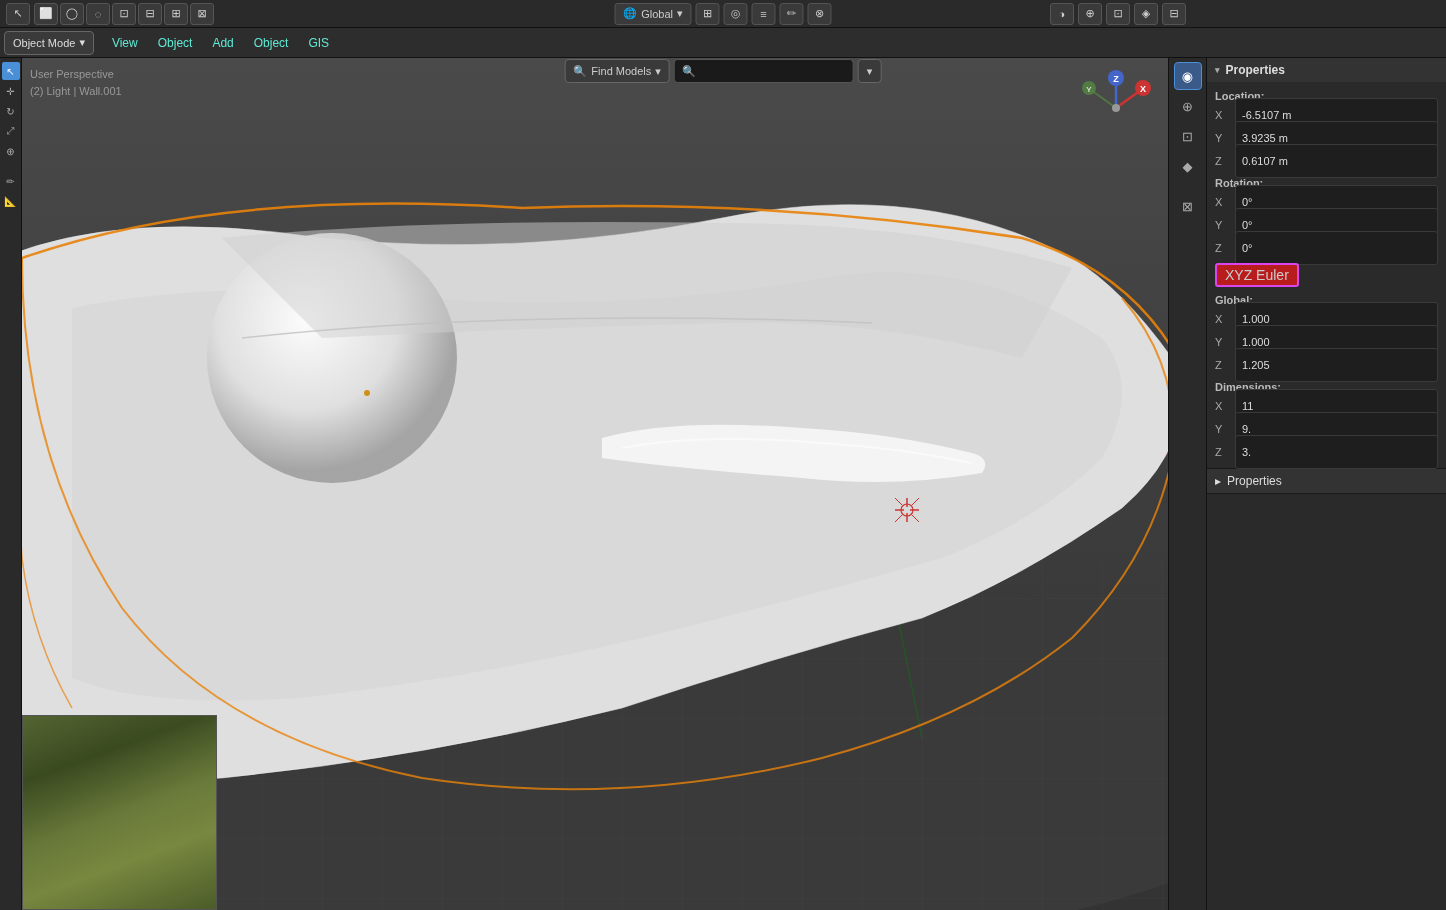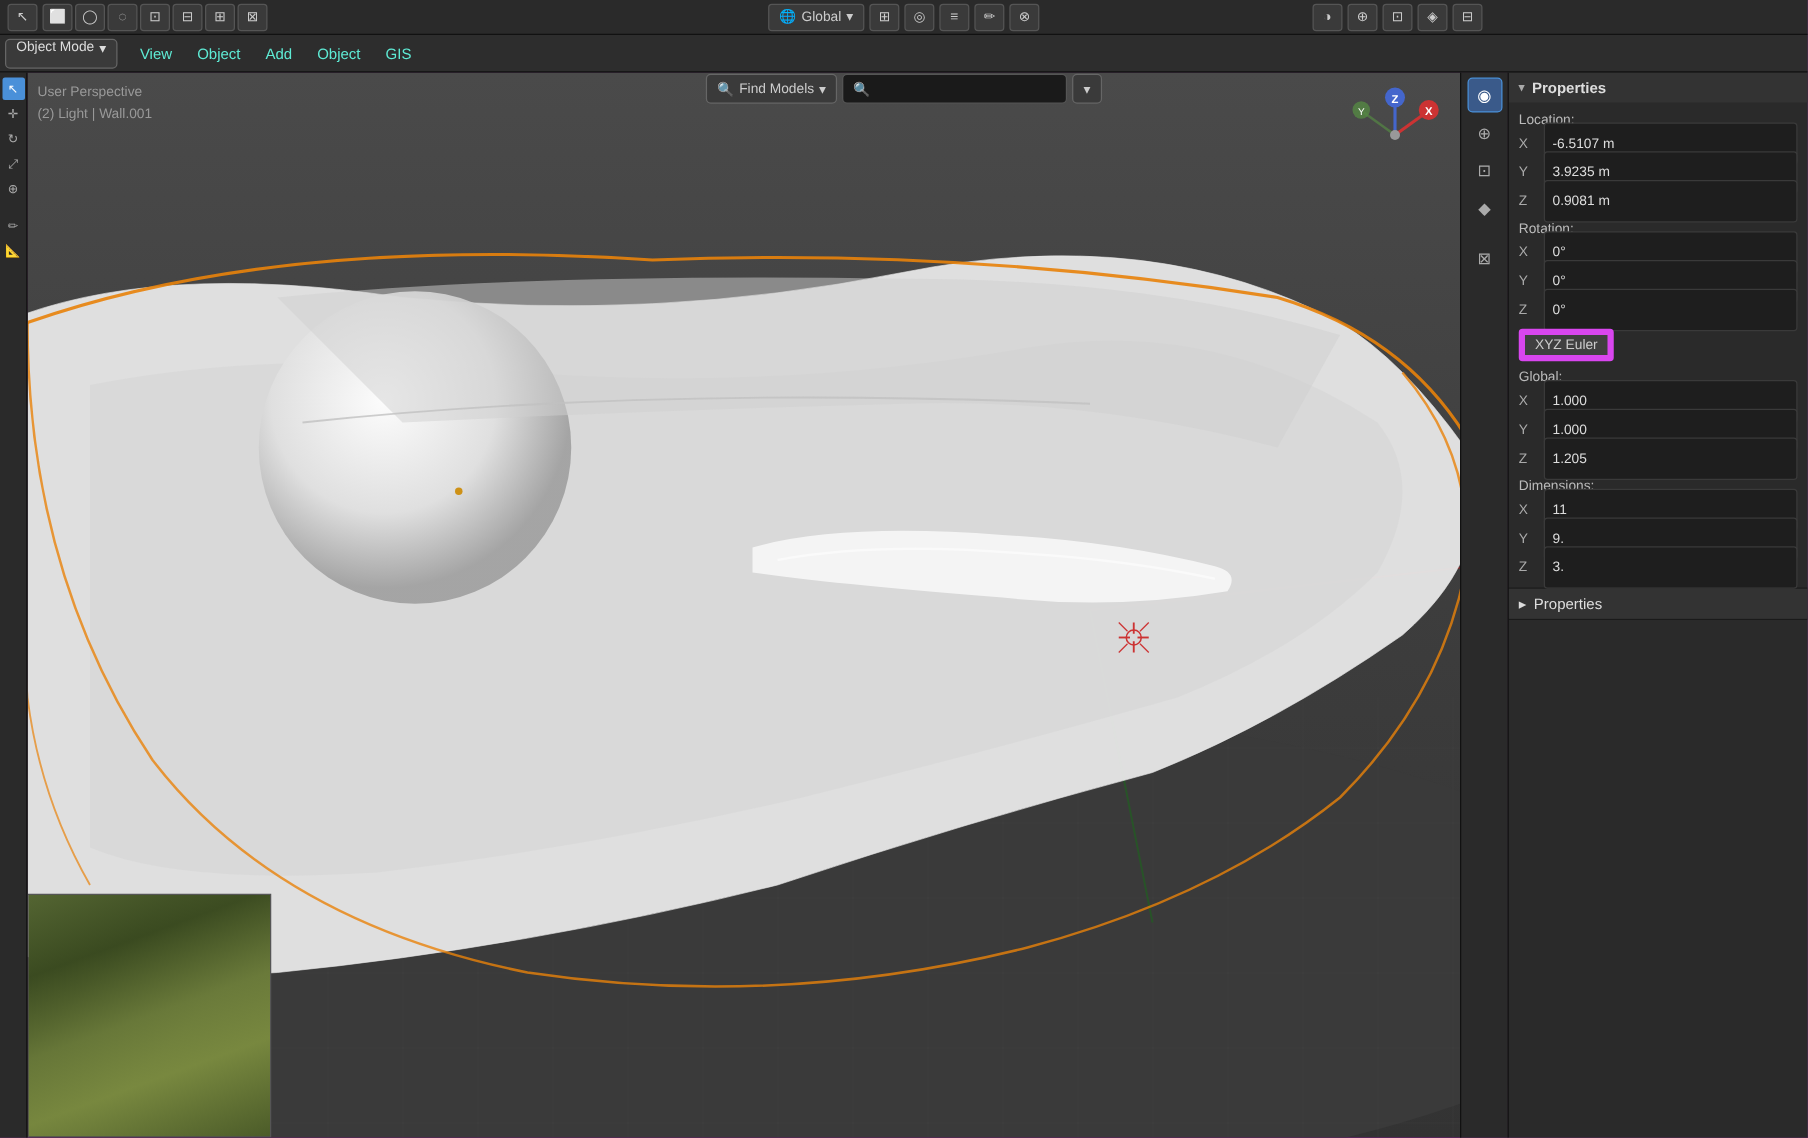--- a/index.html
+++ b/index.html
@@ -80,21 +80,21 @@
       cursor: pointer;
       color: #5eead4;
       font-size: 12px;
       border-radius: 3px;
     }
     .mode-selector {
       height: 24px;
       background: #3a3a3a;
       border: 1px solid #666;
       border-radius: 4px;
-      display: flex; 
+      display: flex; align-items: center;
       padding: 0 8px;
       cursor: pointer;
       color: #ddd;
       font-size: 11px;
       gap: 4px;
       margin-right: 8px;
     }
 
     
     .find-models-bar {
@@ -273,29 +273,29 @@
       border-radius: 3px;
       display: flex; align-items: center;
       padding: 16px 6px;
       color: #ddd;
       font-size: 11px;
       cursor: text;
     }
     .section-label {
       color: #bbb;
       font-size: 11px;
-      font-weight: normal;
+      font-weight: bold;
       padding: 4px 0 2px 0;
     }
     .xyz-euler-badge {
-      background: #404040;
-      border: 5px solid #d946ef;
+      background: #b91c1c;
+      border: 2px solid #d946ef;
       border-radius: 3px;
       padding: 2px 8px;
-      font-size: 11px;
+      font-size: 14px;
       color: #ccc;
       margin: 3px 0;
       display: inline-block;
       cursor: pointer;
     }
 
     
     #right-panel-top {
       position: absolute;
       top: 58px; right: 240px;
@@ -536,21 +536,21 @@
       </div>
       <div class="prop-row">
         <span class="prop-label">Y</span>
         <div class="prop-value">
           <span>3.9235 m</span>
         </div>
       </div>
       <div class="prop-row">
         <span class="prop-label">Z</span>
         <div class="prop-value">
-          <span>0.9081 m</span>
+          <span>0.6107 m</span>
         </div>
       </div>
 
       
       <div class="section-label">Rotation:</div>
       <div class="prop-row">
         <span class="prop-label">X</span>
         <div class="prop-value">
           <span>0°</span>
         </div>

